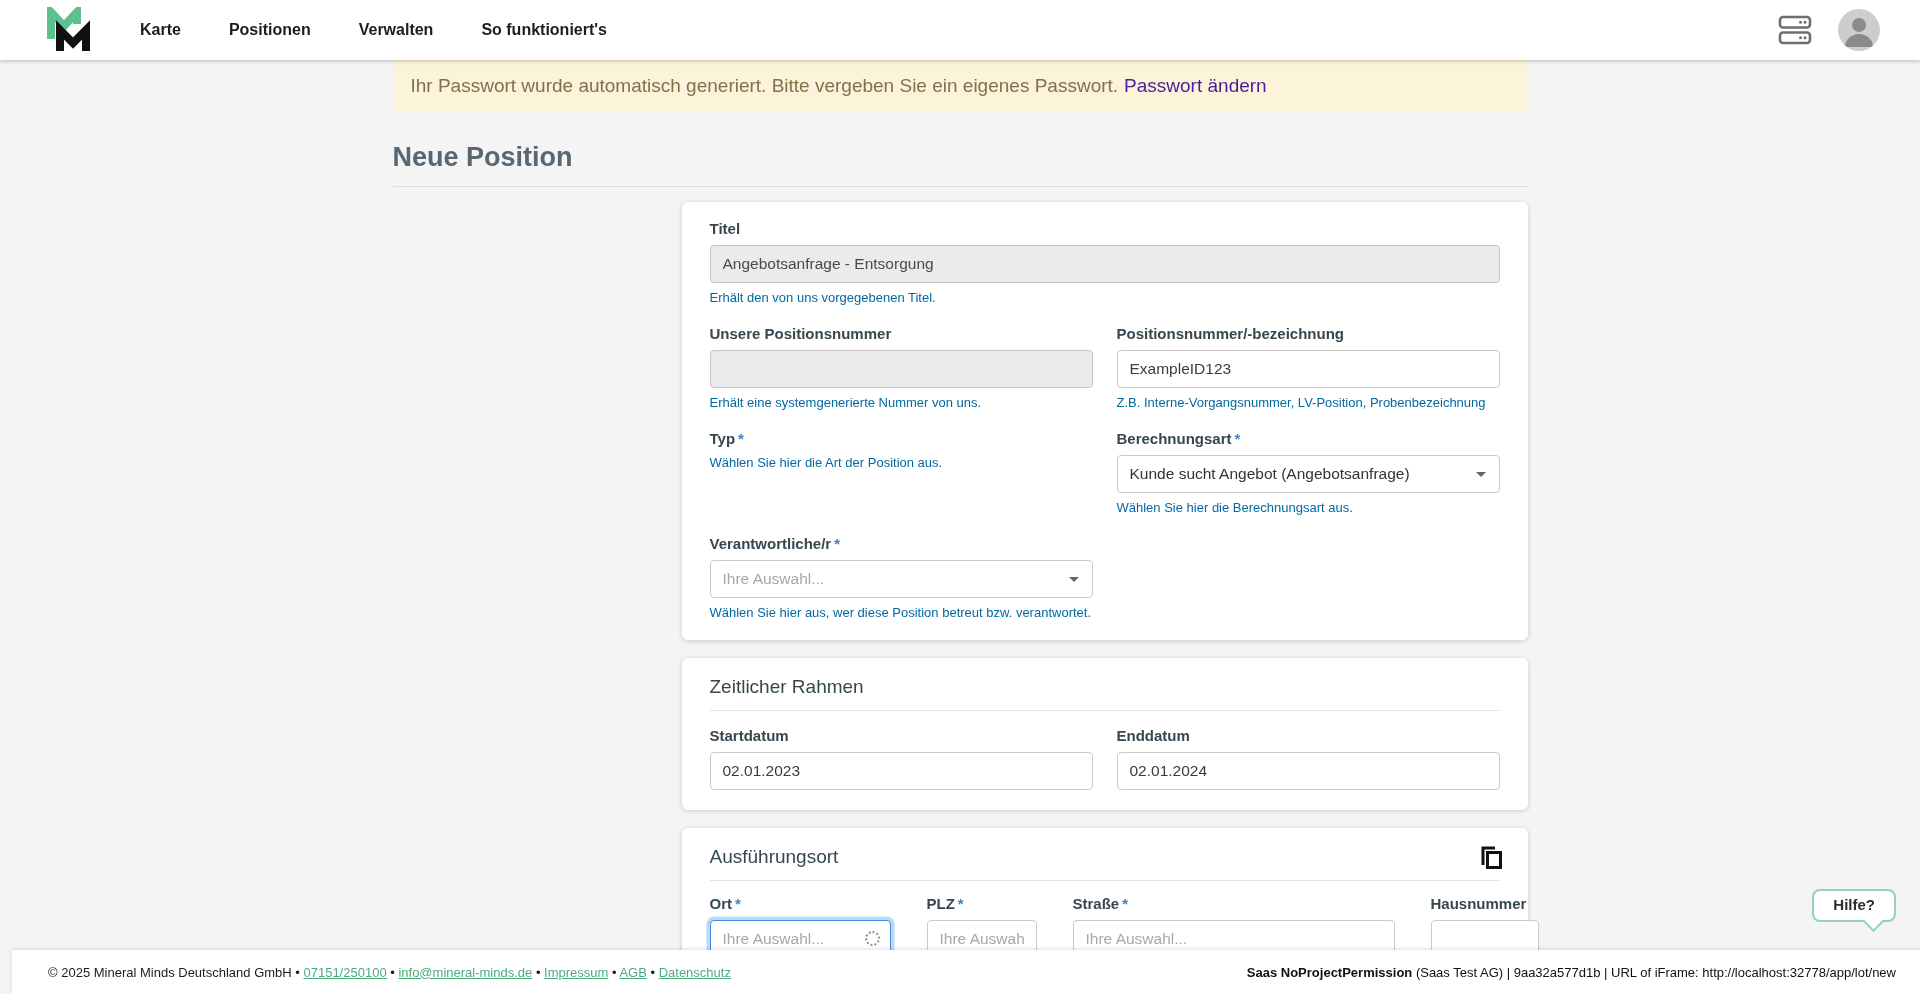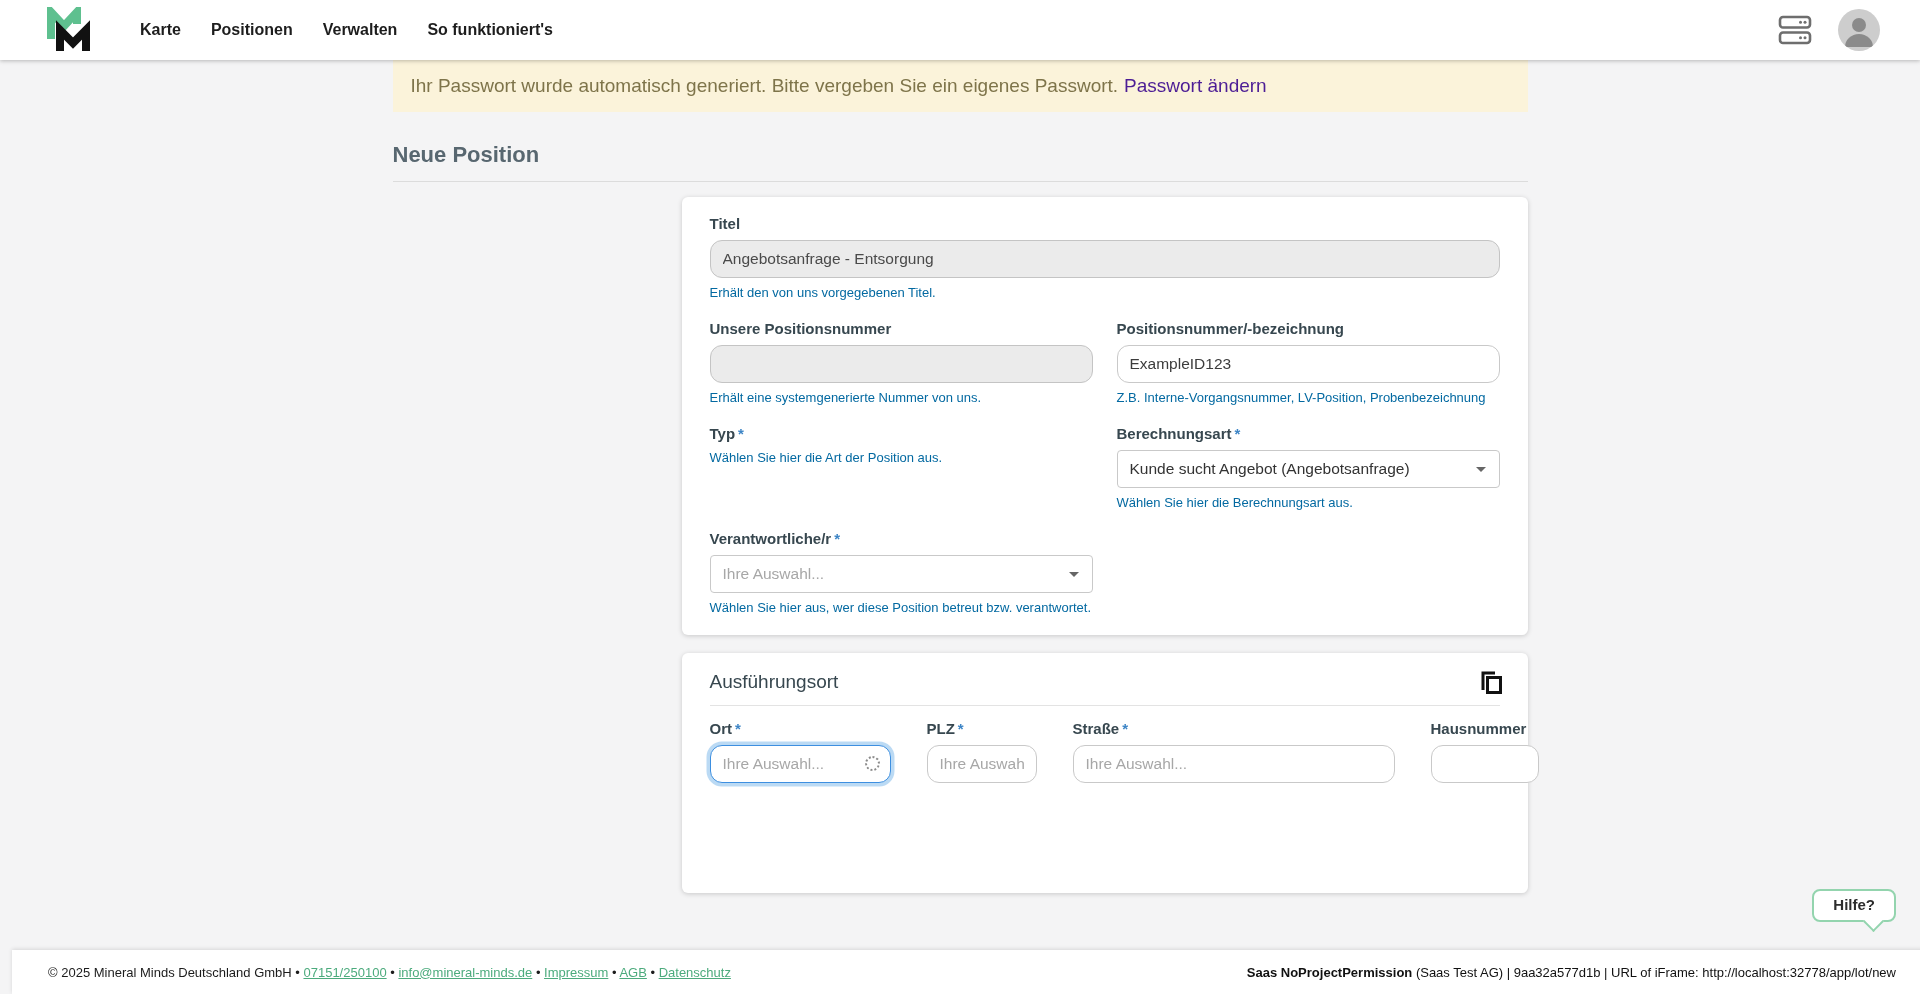--- a/index.html
+++ b/index.html
@@ -10,62 +10,62 @@
     position:relative;
   }
 
   
   .navbar {
     position:fixed; top:0; left:0; width:100%; height:60px;
     background:#fff; box-shadow:0 1px 4px rgba(0,0,0,.25);
     display:flex; align-items:center; z-index:50;
   }
   .logo-wrap { margin-left:44px; width:56px; height:48px; display:flex; align-items:center; }
-  .nav-links { display:flex; align-items:flex-end; margin-left:40px; gap:30px; }
+  .nav-links { display:flex; align-items:flex-end; margin-left:40px; gap:48px; }
   .nav-link {
     font-size:16px; font-weight:700; color:#1d1d1d; text-decoration:none; cursor:pointer;
   }
   .nav-right { margin-left:auto; margin-right:40px; display:flex; align-items:center; gap:26px; }
   .avatar {
     width:42px; height:42px; border-radius:50%; background:#cdcdcd; overflow:hidden;
     display:flex; align-items:center; justify-content:center; cursor:pointer;
   }
 
   
   .content { padding-top:60px; }
   .container { width:1135px; margin:0 auto; }
 
   .banner {
     height:52px; background:#fbf3da; display:flex; align-items:center;
     padding:0 18px; font-size:19px; color:#7e744a;
   }
   .banner a { color:#4c1d95; text-decoration:none; margin-left:6px; cursor:pointer; }
 
-  .page-title { margin-top:30px; font-size:22px; font-weight:700; color:#586770; }
+  .page-title { margin-top:30px; font-size:27px; font-weight:700; color:#586770; }
   .title-divider { border-bottom:1px solid #dcdcdc; margin-top:13px; }
 
   .card {
     width:846px; margin-left:auto; background:#fff; border-radius:6px;
     box-shadow:0 1px 5px rgba(0,0,0,.18);
     padding:18px 28px 20px 28px;
   }
   .card1 { margin-top:15px; }
   .card2 { margin-top:18px; }
   .card3 { margin-top:18px; min-height:240px; position:relative; }
 
   .card-heading { font-size:19px; font-weight:400; color:#37474f; }
   .card-divider { border-bottom:1px solid #e3e3e3; margin-top:12px; }
 
   .field { margin-bottom:20px; }
   .field:last-child { margin-bottom:0; }
   .flabel { font-size:15px; font-weight:700; color:#37474f; margin-bottom:8px; display:block; }
   .req { color:#3d85c6; margin-left:3px; font-weight:700; }
   .iwrap { position:relative; }
   .tinput {
-    width:100%; height:38px; border:1px solid #c9c9c9; border-radius:12px;
+    width:100%; height:38px; border:1px solid #c9c9c9; border-radius:4px;
     padding:8px 12px; font-size:15.5px; color:#3c3c3c; background:#fff; outline:none;
     font-family:"Liberation Sans", sans-serif;
   }
   .tinput::placeholder { color:#a7a7a7; }
   .tinput:disabled, .tinput.disabled { background:#ebebeb; color:#4a4a4a; border-color:#c4c4c4; }
   .helper { font-size:13px; color:#0369a1; margin-top:7px; }
 
   .selectbox {
     position:relative; width:100%; height:38px; border:1px solid #c9c9c9; border-radius:4px;
     background:#fff; display:flex; align-items:center; padding:0 30px 0 12px;
@@ -205,20 +205,34 @@
           <label class="flabel"><span>Verantwortliche/r</span><span class="req">*</span></label>
           <div class="selectbox placeholder">
             <span>Ihre Auswahl...</span>
           </div>
           <div class="helper">Wählen Sie hier aus, wer diese Position betreut bzw. verantwortet.</div>
         </div>
         <div></div>
       </div>
     </section>
 
+    <section class="card card2">
+      <div class="card-heading">Zeitlicher Rahmen</div>
+      <div class="card-divider"></div>
+      <div class="row2" style="margin-top:16px;">
+        <div>
+          <label class="flabel">Startdatum</label>
+          <input class="tinput" value="02.01.2023" style="">
+        </div>
+        <div>
+          <label class="flabel">Enddatum</label>
+          <input class="tinput" value="02.01.2024" style="">
+        </div>
+      </div>
+    </section>
 
     <section class="card card3">
       <div class="card-heading">Ausführungsort</div>
       <div class="copy-btn">
         <svg width="26" height="28" viewBox="0 0 26 28">
           <path d="M5 21 V4 H17" fill="none" stroke="#111" stroke-width="3"></path>
           <rect x="9.5" y="8.5" width="13" height="15" fill="none" stroke="#111" stroke-width="3"></rect>
         </svg>
       </div>
       <div class="card-divider"></div>

